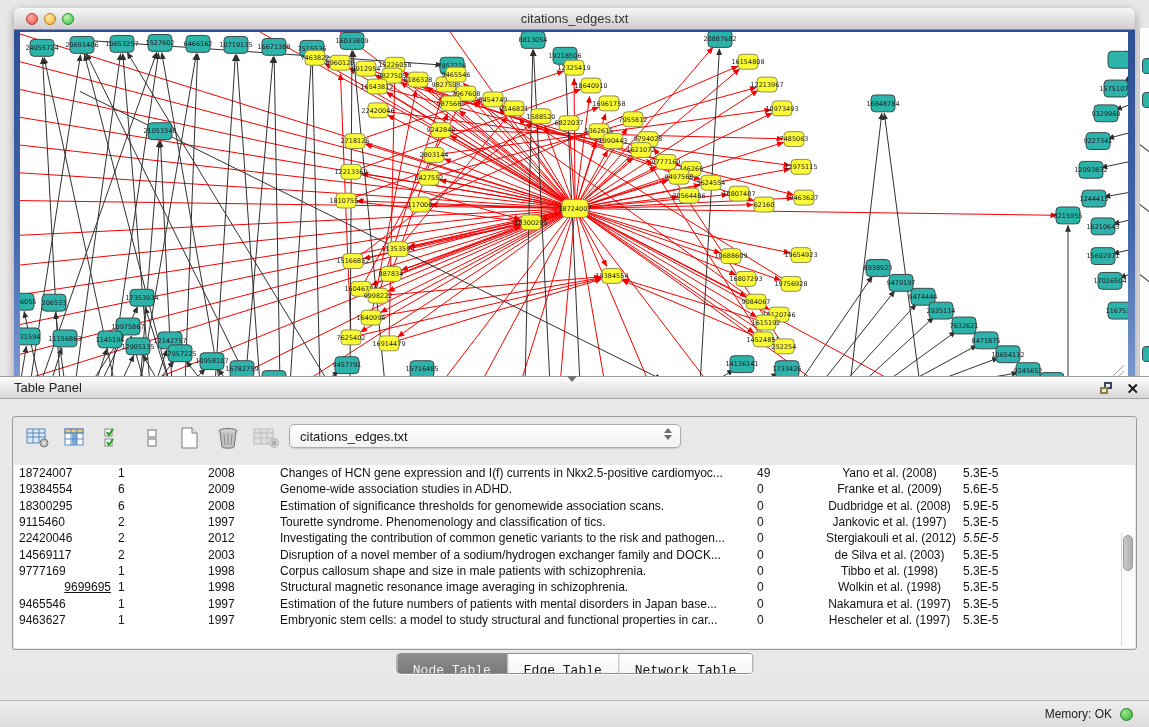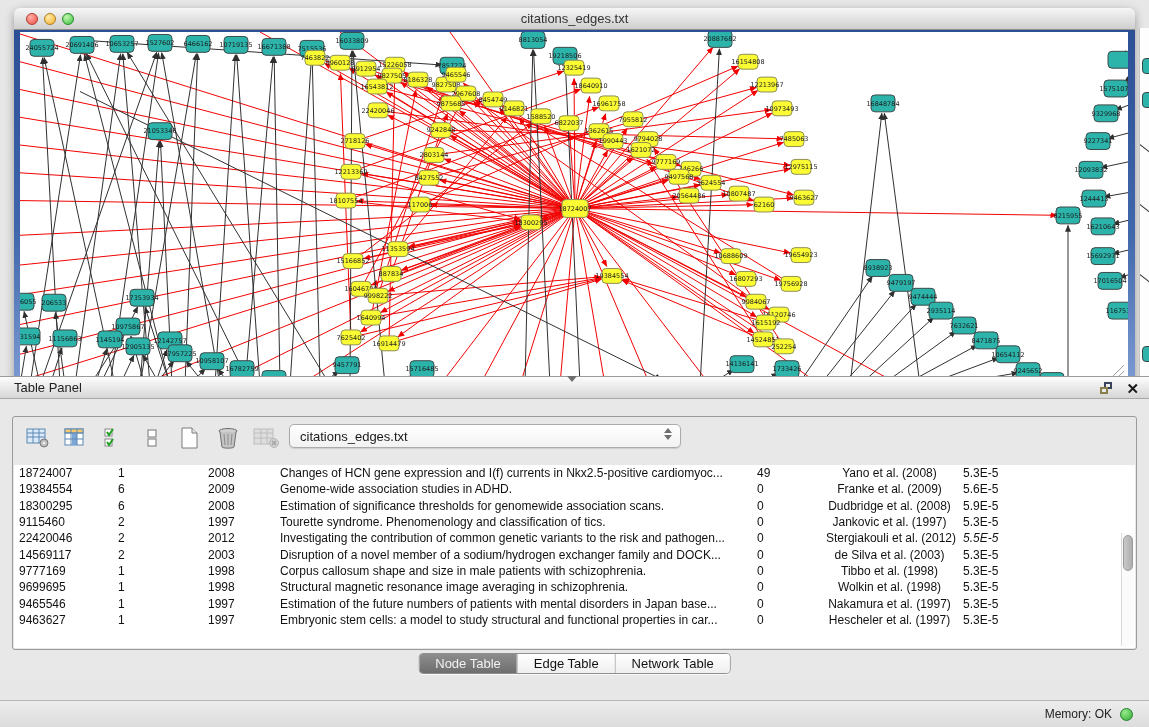--- a/index.html
+++ b/index.html
@@ -63,22 +63,22 @@
   .thead .sortglyph { margin-right:4px; font-size:10px; }
   .tbody { font-size:12px; color:#111; }
   .trow { display:flex; height:16.3px; align-items:center; white-space:nowrap; }
   .trow .tc { overflow:hidden; text-overflow:clip; padding:0 2px 0 5px; }
   .vscroll { position:absolute; right:1px; top:68px; width:13px; bottom:2px; background:#fbfbfb; border-left:1px solid #d9d9d9;}
   .vthumb { position:absolute; left:1px; top:2px; width:10px; height:36px; border-radius:5px;
     background:linear-gradient(90deg,#c9c9c9,#aeaeae); border:1px solid #9b9b9b; }
 
   .tabs { position:absolute; left:50%; transform:translateX(-50%); top:276px; height:21px; display:flex;
     border:1px solid #8f8f8f; border-radius:4px; overflow:hidden; background:#fff; box-shadow:0 1px 0 rgba(255,255,255,.7);}
-  .tab { padding:3px 16px; display:flex; align-items:center; font-size:13px; color:#111;
-    background:linear-gradient(#ffffff,#efefef); border-left:1px solid #b5b5b5; }
+  .tab { padding:16px 16px; display:flex; align-items:center; font-size:13px; color:#111;
+    background:linear-gradient(#ffffff,#efefef); border-left:1px solid #b5b5b5;font-family:Liberation Mono, monospace; }
   .tab:first-child { border-left:none; }
   .tab.sel { background:linear-gradient(#8d8d8d,#6e6e6e); color:#f2f2f2; }
 
   
   .status-bar { position:absolute; left:0; top:700px; width:1149px; height:27px;
     background:linear-gradient(#ededed,#dcdcdc); border-top:1px solid #b5b5b5;
     display:flex; align-items:center; justify-content:flex-end; }
   .mem-label { font-size:12px; color:#222; margin-right:8px; }
   .mem-dot { width:13px; height:13px; border-radius:50%; margin-right:16px;
     background:radial-gradient(circle at 35% 30%,#9ae98a,#2fae36); border:1px solid #22802a; }
@@ -926,21 +926,21 @@
             <div class="trow">
               <div class="tc" style="width: 99px; text-align: left;">9777169</div>
               <div class="tc" style="width: 90px; text-align: left;">1</div>
               <div class="tc" style="width: 72px; text-align: left;">1998</div>
               <div class="tc" style="width: 477px; text-align: left;">Corpus callosum shape and size in male patients with schizophrenia.</div>
               <div class="tc" style="width: 66px; text-align: left;">0</div>
               <div class="tc" style="width: 140px; text-align: center;">Tibbo et al. (1998)</div>
               <div class="tc" style="width: 150px; text-align: left;">5.3E-5</div>
             </div>
             <div class="trow">
-              <div class="tc" style="width: 99px; text-align: left;">9699695</div>
+              <div class="tc" style="width: 99px; text-align: right; text-decoration: underline;">9699695</div>
               <div class="tc" style="width: 90px; text-align: left;">1</div>
               <div class="tc" style="width: 72px; text-align: left;">1998</div>
               <div class="tc" style="width: 477px; text-align: left;">Structural magnetic resonance image averaging in schizophrenia.</div>
               <div class="tc" style="width: 66px; text-align: left;">0</div>
               <div class="tc" style="width: 140px; text-align: center;">Wolkin et al. (1998)</div>
               <div class="tc" style="width: 150px; text-align: left;">5.3E-5</div>
             </div>
             <div class="trow">
               <div class="tc" style="width: 99px; text-align: left;">9465546</div>
               <div class="tc" style="width: 90px; text-align: left;">1</div>

